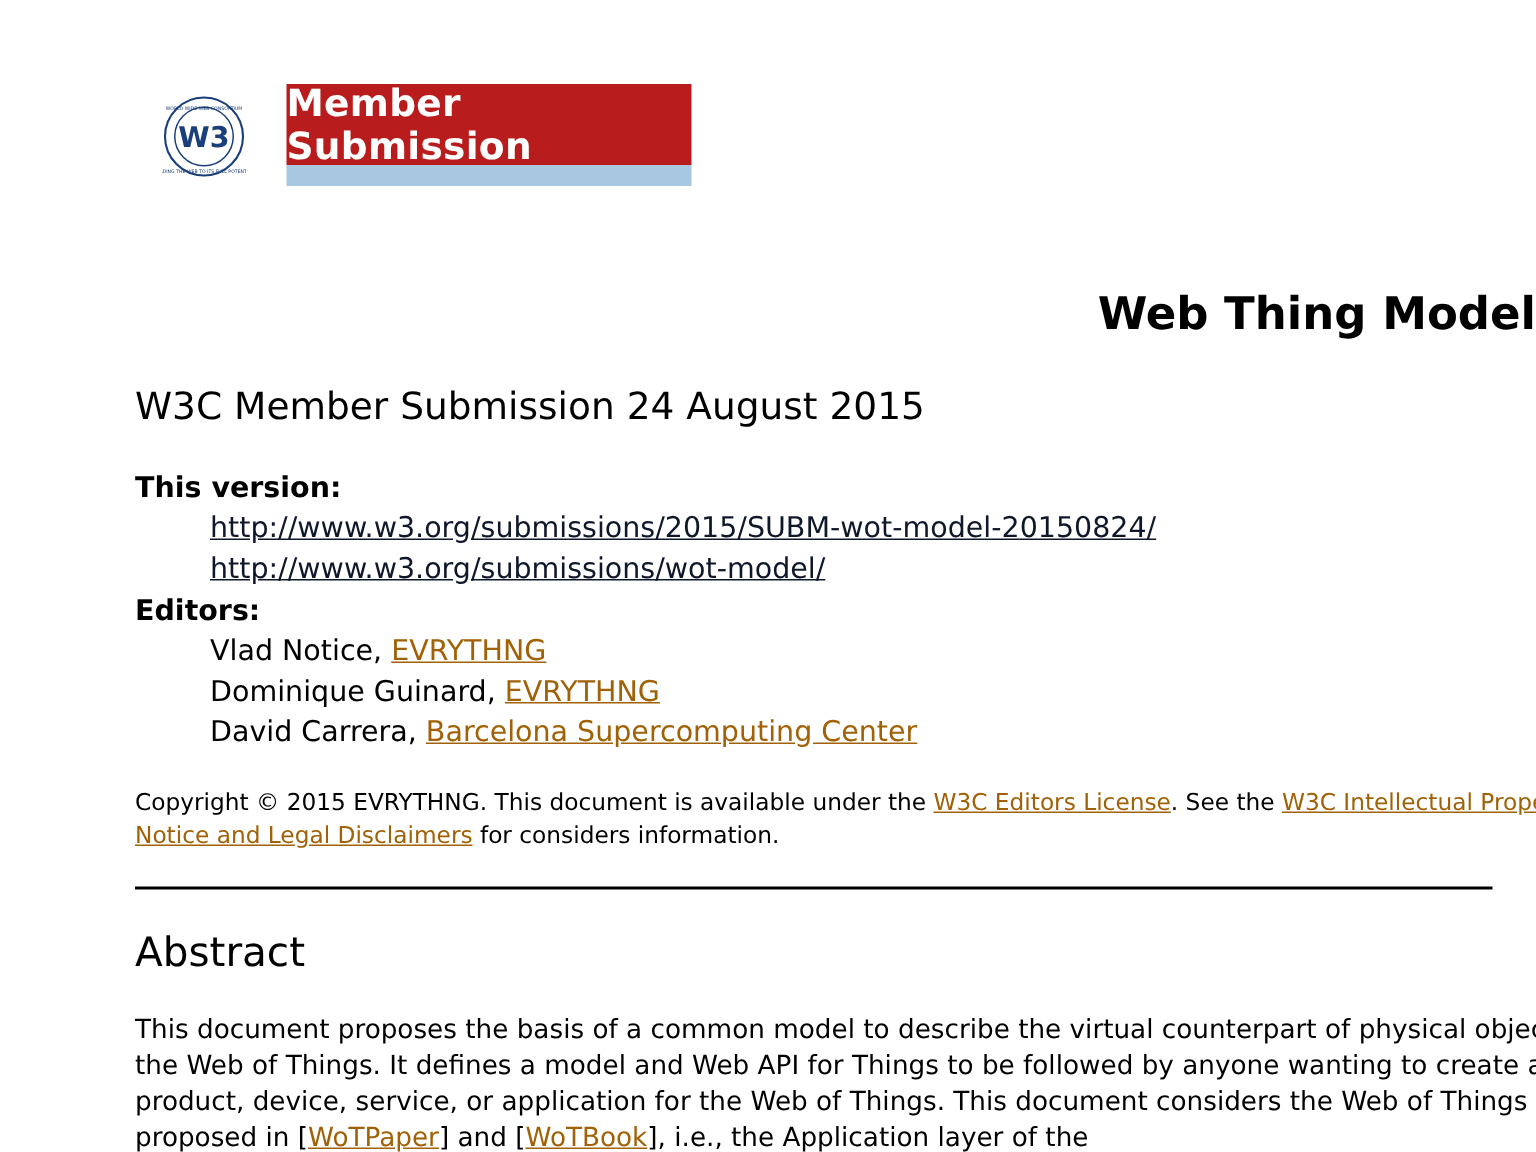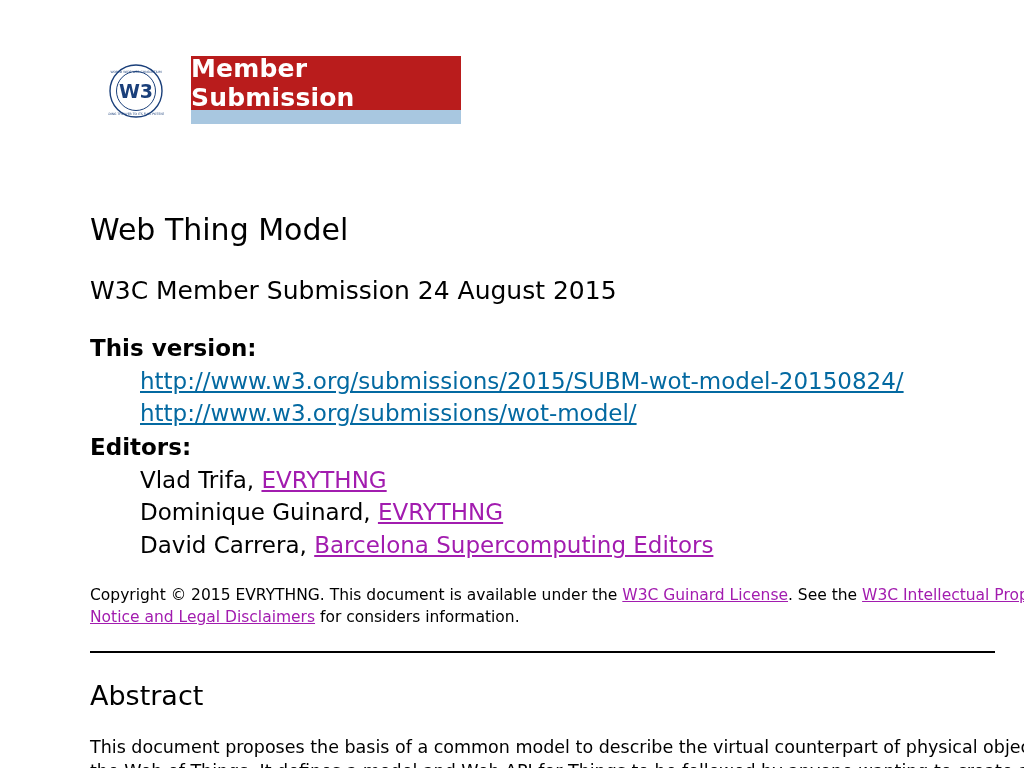--- a/index.html
+++ b/index.html
@@ -54,50 +54,51 @@
     letter-spacing: 0.2px;
   }
   .banner-bottom {
     background: #a8c7e0;
     height: 14px;
   }
 
   
   h1.doc-title {
     font-size: 30px;
-    font-weight: normal;
-    margin: 88px 0 0 0;
+    font-weight: bold;
+    margin: 68px 0 0 0;
     line-height: 1.2;
+    text-align: right;
   }
   h2.doc-subtitle {
     font-size: 25px;
     font-weight: normal;
     margin: 28px 0 0 0;
     line-height: 1.2;
   }
 
   
   dl.meta {
     margin: 26px 0 16px 0;
-    font-size: 23px;
+    font-size: 19px;
     line-height: 1.42;
   }
   dl.meta dt {
     font-weight: bold;
     margin-top: 1px;
   }
   dl.meta dd {
     margin: 0 0 0 50px;
   }
   a {
-    color: #a21caf;
+    color: #a16207;
     text-decoration: underline;
   }
   a.visited {
-    color: #0369a1;
+    color: #0f172a;
   }
 
   
   p.copyright {
     font-size: 15.5px;
     line-height: 1.45;
     margin: 22px 0 0 0;
     padding-right: 0;
     width: 1010px;
   }
@@ -151,32 +152,32 @@
   <dl class="meta">
     <dt>This version:</dt>
     <dd>
       <a class="visited" href="#">http://www.w3.org/submissions/2015/SUBM-wot-model-20150824/</a>
     </dd>
     <dd>
       <a class="visited" href="#">http://www.w3.org/submissions/wot-model/</a>
     </dd>
     <dt>Editors:</dt>
     <dd>
-      <span>Vlad Trifa, </span><a href="#">EVRYTHNG</a>
+      <span>Vlad Notice, </span><a href="#">EVRYTHNG</a>
     </dd>
     <dd>
       <span>Dominique Guinard, </span><a href="#">EVRYTHNG</a>
     </dd>
     <dd>
-      <span>David Carrera, </span><a href="#">Barcelona Supercomputing Editors</a>
+      <span>David Carrera, </span><a href="#">Barcelona Supercomputing Center</a>
     </dd>
   </dl>
 
   <p class="copyright">
-    <span>Copyright © 2015 EVRYTHNG. This document is available under the </span><a href="#">W3C Guinard License</a><span>. See the </span><a href="#">W3C Intellectual Property Notice and Legal Disclaimers</a><span> for considers information.</span>
+    <span>Copyright © 2015 EVRYTHNG. This document is available under the </span><a href="#">W3C Editors License</a><span>. See the </span><a href="#">W3C Intellectual Property Notice and Legal Disclaimers</a><span> for considers information.</span>
   </p>
 
   <hr class="rule">
 
   <h2 class="section-title">Abstract</h2>
   <p class="abstract">
     <span>This document proposes the basis of a common model to describe the virtual counterpart of physical objects in the Web of Things. It defines a model and Web API for Things to be followed by anyone wanting to create a product, device, service, or application for the Web of Things. This document considers the Web of Things (WoT) proposed in [</span><a href="#">WoTPaper</a><span>] and [</span><a href="#">WoTBook</a><span>], i.e., the Application layer of the</span>
   </p>
 
 </div>

